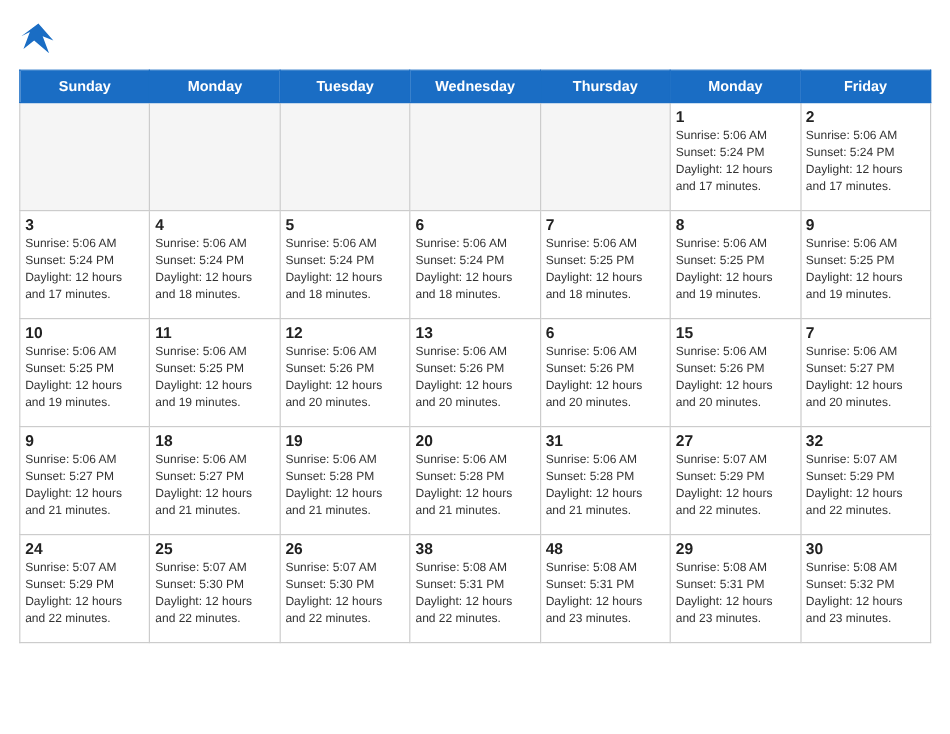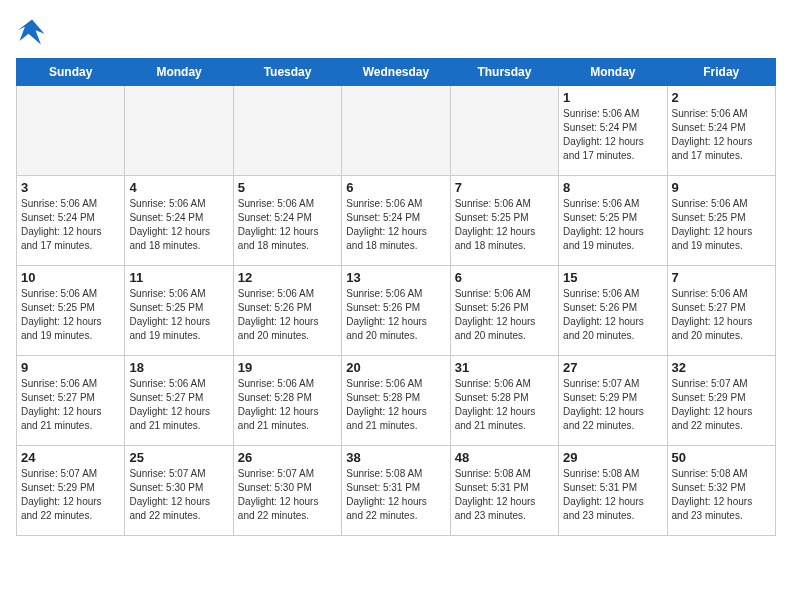--- a/index.html
+++ b/index.html
@@ -238,18 +238,18 @@
         </td>
         <td>
           <div class="day-number">48</div>
           <div class="day-info">Sunrise: 5:08 AM<br>Sunset: 5:31 PM<br>Daylight: 12 hours and 23 minutes.</div>
         </td>
         <td>
           <div class="day-number">29</div>
           <div class="day-info">Sunrise: 5:08 AM<br>Sunset: 5:31 PM<br>Daylight: 12 hours and 23 minutes.</div>
         </td>
         <td>
-          <div class="day-number">50</div>
+          <div class="day-number">30</div>
           <div class="day-info">Sunrise: 5:08 AM<br>Sunset: 5:32 PM<br>Daylight: 12 hours and 23 minutes.</div>
         </td>
       </tr>
     </tbody>
 </table>
 
 </body></html>

